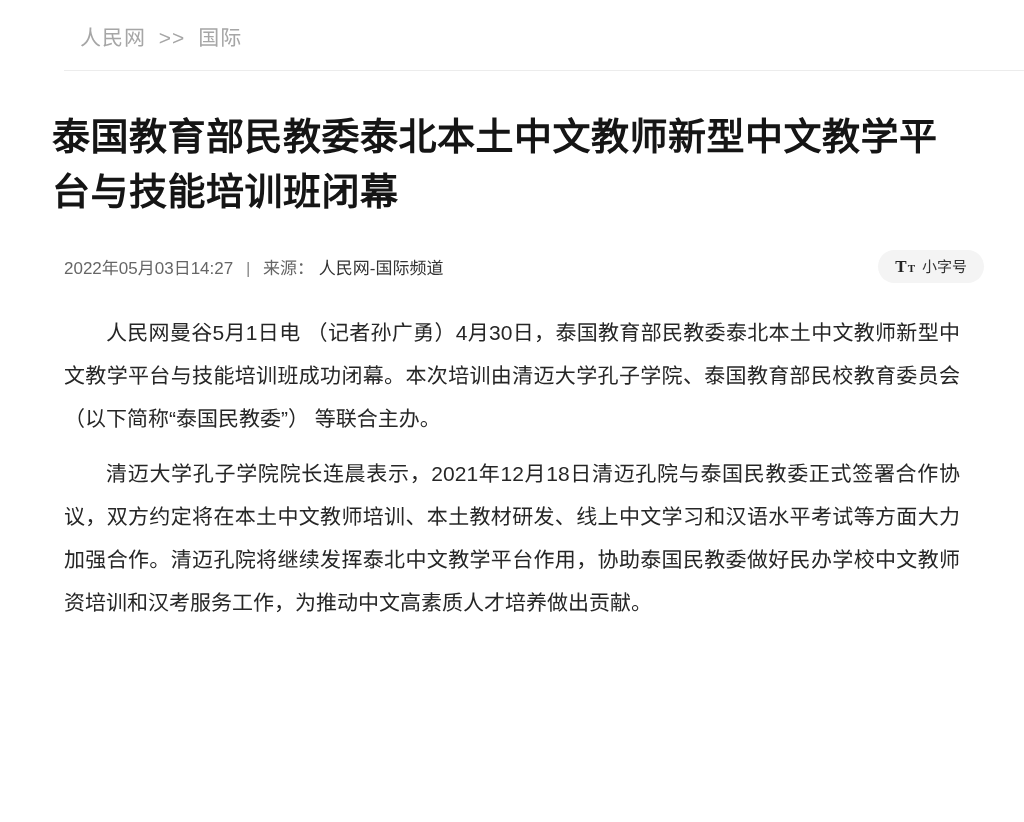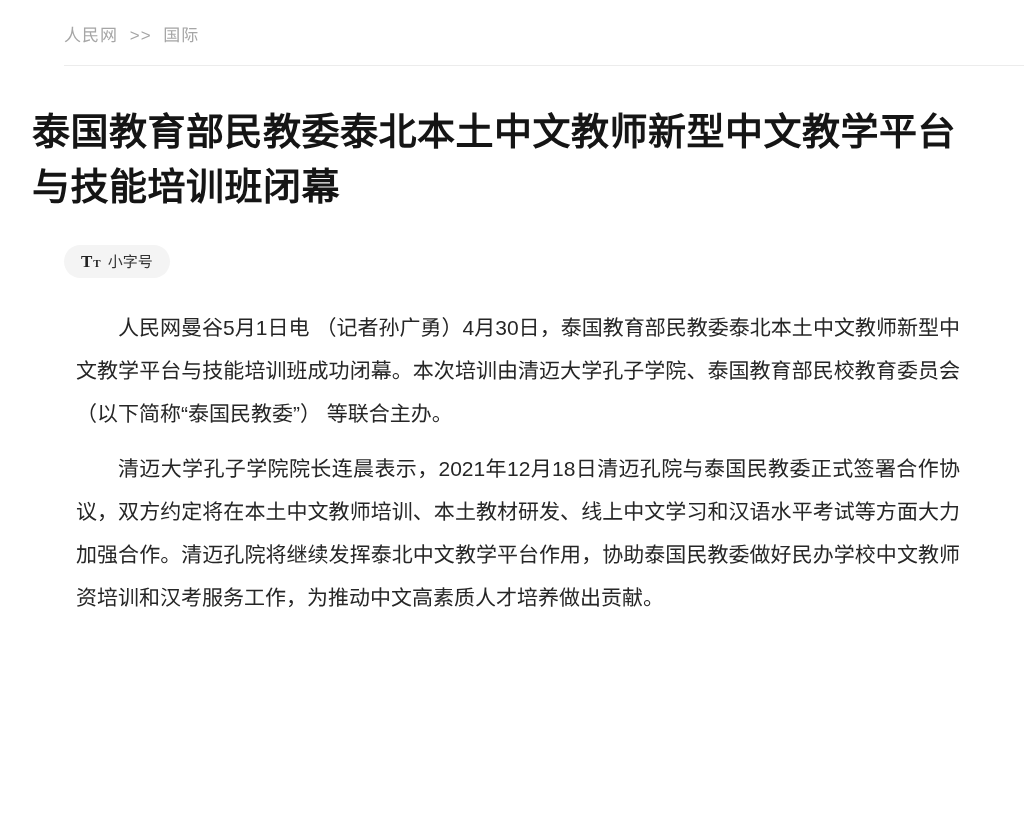--- a/index.html
+++ b/index.html
@@ -12,39 +12,40 @@
   .page {
     position: relative;
     width: 1024px;
     height: 822px;
     overflow: hidden;
     background: #ffffff;
   }
   
   .breadcrumb {
     padding: 21px 80px 0 64px;
-    font-size: 17px;
+    font-size: 21px;
     color: #a6a6a6;
     letter-spacing: 1px;
+    margin-left: 16px;
   }
   .breadcrumb a {
     color: #a6a6a6;
     text-decoration: none;
     cursor: pointer;
   }
   .breadcrumb .sep { margin: 0 6px; }
   
   .top-divider {
     height: 0;
     border-top: 1px solid #ececec;
     margin: 19px 0 0 64px;
   }
   
   h1.article-title {
-    margin: 39px 62px 0 32px;
+    margin: 39px 62px 0 52px;
     font-size: 38px;
     line-height: 55px;
     font-weight: 700;
     color: #151515;
     letter-spacing: 0.5px;
   }
   
   .meta-row {
     margin: 30px 40px 0 64px;
     display: flex;
@@ -86,40 +87,46 @@
   .font-size-btn .t-small { font-size: 11px; margin-left: 1px; }
   
   .article-body {
     margin: 28px 64px 0 64px;
     font-size: 21px;
     line-height: 43px;
     text-align: justify;
     color: #262626;
   }
   .article-body p {
-    margin: 0 0 12px 12px;
+    margin: 0 0 12px 0;
     text-indent: 2em;
   }
 </style>
 </head>
 <body>
 
 <div class="page">
 
   <div class="breadcrumb">
     <a>人民网</a>
     <span class="sep">&gt;&gt;</span>
     <a>国际</a>
   </div>
 
   <div class="top-divider"></div>
 
   <h1 class="article-title">泰国教育部民教委泰北本土中文教师新型中文教学平台与技能培训班闭幕</h1>
 
   <div class="meta-row">
+    <div class="meta">
+      <span>2022年05月03日14:27</span>
+      <span class="meta-sep">|</span>
+      <span>来源：</span>
+      <a class="source-link">人民网-国际频道</a>
+    </div>
     <button class="font-size-btn">
       <span class="tt">
           <span class="t-big">T</span>
           <span class="t-small">T</span>
         </span>
       <span>小字号</span>
     </button>
   </div>
 
   <div class="article-body">

